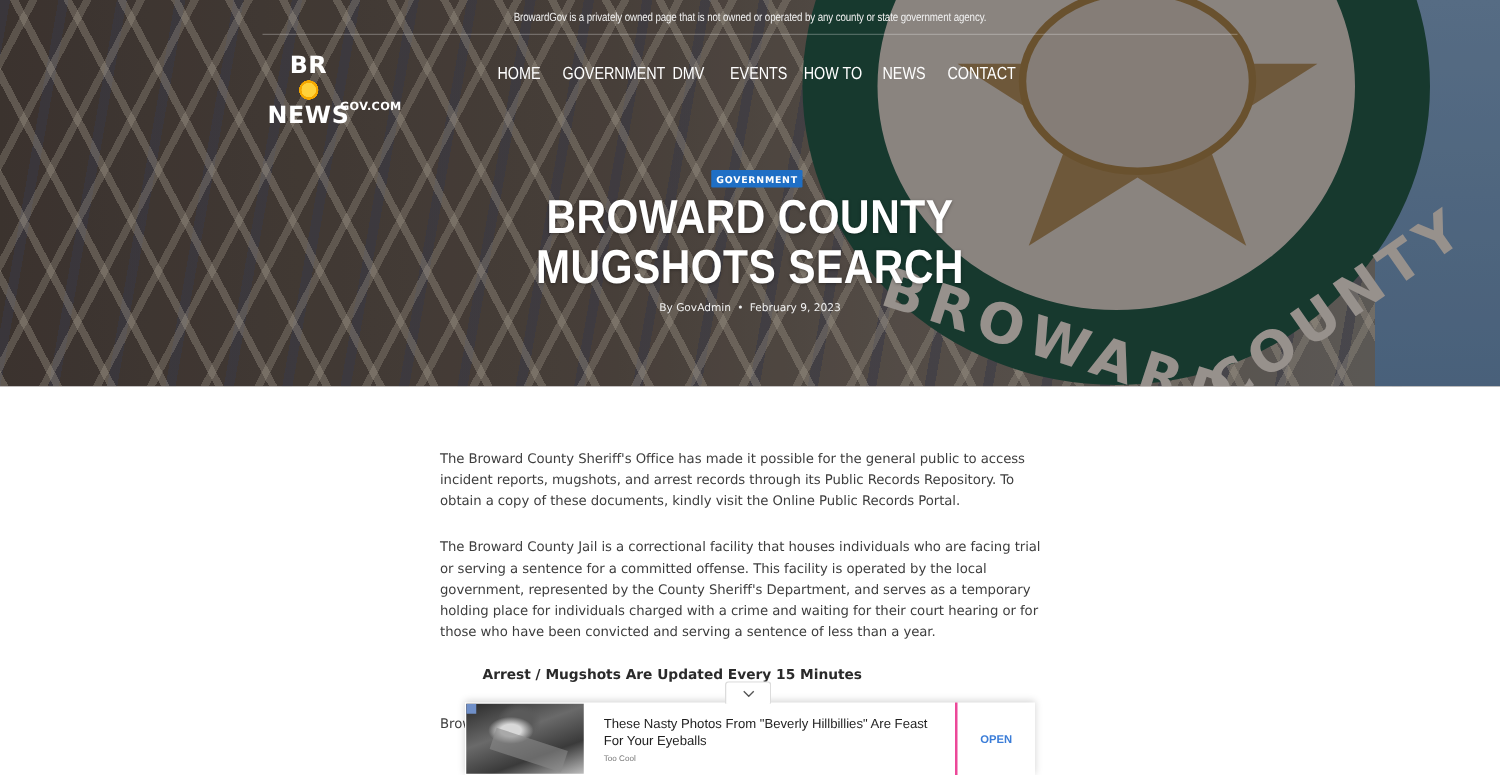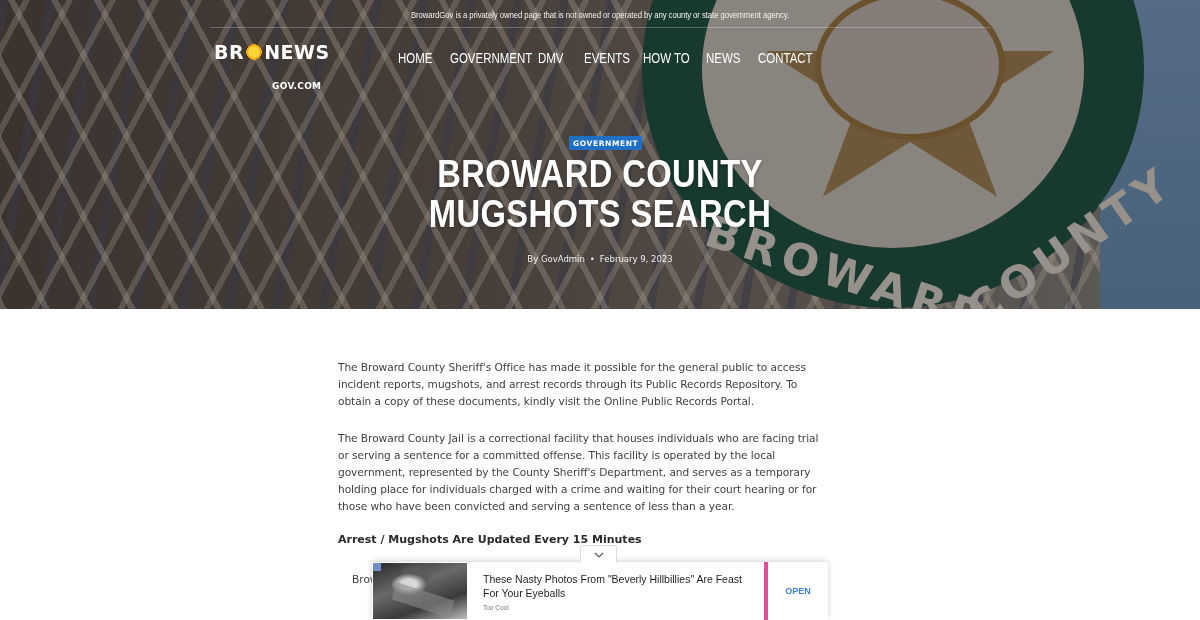--- a/index.html
+++ b/index.html
@@ -60,21 +60,21 @@
   }
   .notice-divider {
     position: absolute; left: 210px; top: 27px; width: 780px; height: 1px;
     background: rgba(255,255,255,0.25);
   }
 
   
   .logo { position: absolute; left: 214px; top: 41px; width: 110px; height: 36px; }
   .logo-main {
     position: absolute; left: 0; top: 0; font-family: "DejaVu Sans", sans-serif; font-weight: bold;
-    font-size: 19px; color: #ffffff; letter-spacing: 0.5px; display: flex; align-items: center;
+    font-size: 19px; color: #ffffff; letter-spacing: 0.5px; display: flex; align-items: center; flex-direction: column;
   }
   .logo-sun {
     display: inline-block; width: 18px; height: 18px; border-radius: 50%;
     background: radial-gradient(circle, #ffd23a 0 45%, #f5a800 46% 60%, transparent 62%);
     position: relative; margin: 0 1px;
   }
   .logo-sun::before {
     content: ""; position: absolute; inset: -2px;
     background: conic-gradient(#f5b400 0 10deg, transparent 10deg 30deg, #f5b400 30deg 40deg, transparent 40deg 60deg, #f5b400 60deg 70deg, transparent 70deg 90deg, #f5b400 90deg 100deg, transparent 100deg 120deg, #f5b400 120deg 130deg, transparent 130deg 150deg, #f5b400 150deg 160deg, transparent 160deg 180deg, #f5b400 180deg 190deg, transparent 190deg 210deg, #f5b400 210deg 220deg, transparent 220deg 240deg, #f5b400 240deg 250deg, transparent 250deg 270deg, #f5b400 270deg 280deg, transparent 280deg 300deg, #f5b400 300deg 310deg, transparent 310deg 330deg, #f5b400 330deg 340deg, transparent 340deg 360deg);
     border-radius: 50%; z-index: -1;
@@ -100,34 +100,34 @@
     display: flex; align-items: center; border-radius: 1px;
   }
   .title {
     position: absolute; left: 330px; top: 154px; width: 540px; text-align: center;
     font-family: "Liberation Sans", sans-serif; font-weight: bold; font-size: 38px;
     line-height: 40px; color: #ffffff; letter-spacing: 0.5px;
     transform: scaleX(0.86); transform-origin: center top;
     text-shadow: 0 1px 3px rgba(0,0,0,0.35);
   }
   .meta {
-    position: absolute; left: 500px; top: 254px; width: 200px; text-align: center;
+    position: absolute; left: 500px; top: 242px; width: 200px; text-align: center;
     font-family: "DejaVu Sans", sans-serif; font-size: 8.5px; color: #f0f0f0;
   }
   .meta .dot { margin: 0 5px; }
 
   
-  .article { position: absolute; left: 338px; top: 359px; width: 490px; }
+  .article { position: absolute; left: 352px; top: 359px; width: 490px; }
   .para {
     font-family: "DejaVu Sans", sans-serif; font-size: 10.6px; line-height: 17px;
     color: #3d3d3d; margin-bottom: 20px; letter-spacing: -0.05px;
   }
   .subhead {
     font-family: "DejaVu Sans", sans-serif; font-weight: bold; font-size: 11px;
-    color: #2a2a2a; margin-top: -2px; margin-bottom: 20px;
+    color: #2a2a2a; margin-top: -2px; margin-bottom: 20px; margin-left: 34px;
   }
   .para-partial {
     font-family: "DejaVu Sans", sans-serif; font-size: 10.6px; color: #3d3d3d;
     position: absolute; left: 352px; top: 573px;
   }
 
   
   .ad-toggle {
     position: absolute; left: 580px; top: 545px; width: 37px; height: 18px;
     background: #ffffff; border: 1px solid #dcdcdc; border-bottom: none;
@@ -156,21 +156,21 @@
     position: absolute; left: 0; top: 0; width: 8px; height: 8px; background: #6f8fc8;
   }
   .ad-body { flex: 1; padding: 10px 16px 0 16px; position: relative; }
   .ad-headline {
     font-family: "Liberation Sans", sans-serif; font-size: 10.5px; line-height: 14px; color: #1e1e1e;
   }
   .ad-source {
     font-family: "Liberation Sans", sans-serif; font-size: 6.5px; color: #777777; margin-top: 4px;
   }
   .ad-cta {
-    width: 64px; border-left: 4px solid #ec4899; display: flex; align-items: center;
+    width: 64px; border-left: 2px solid #ec4899; display: flex; align-items: center;
     justify-content: center; font-family: "Liberation Sans", sans-serif; font-weight: bold;
     font-size: 9px; color: #3b7dd8; cursor: pointer;
   }
 </style>
 </head>
 <body>
 
 <div class="hero">
   <div class="hero-bg-fence"></div>
   <div class="hero-sky"></div>

